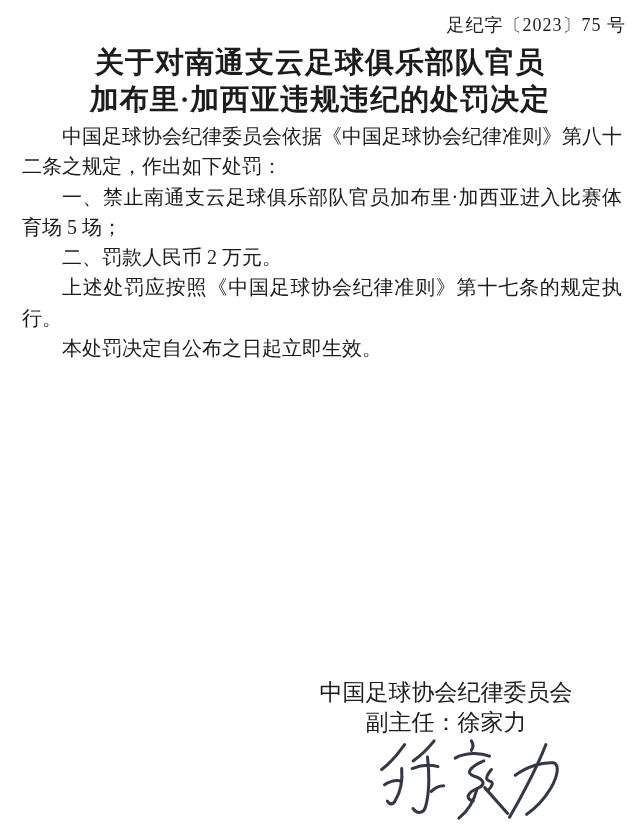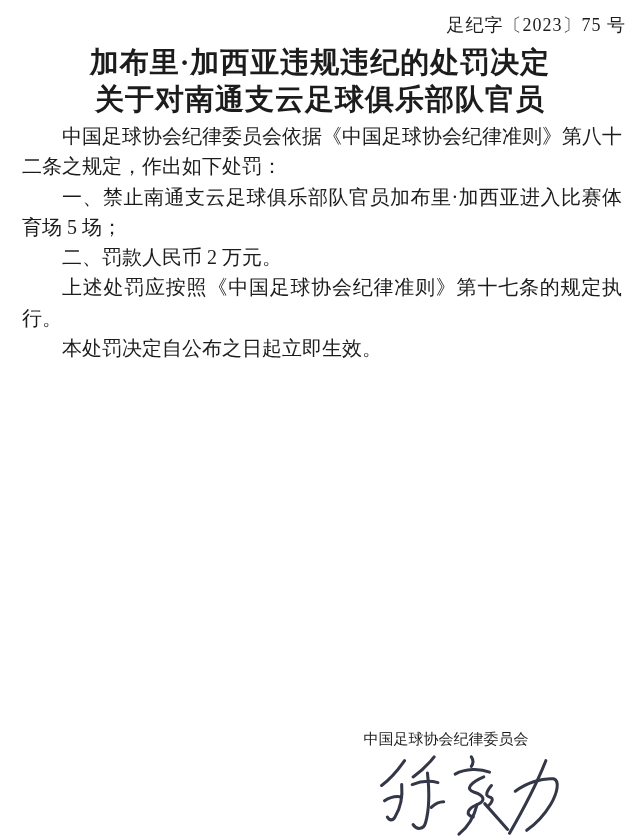--- a/index.html
+++ b/index.html
@@ -12,21 +12,21 @@
     width: 640px;
     height: 838px;
     margin: 0;
     background: #ffffff;
     color: #1c1c1c;
     font-family: "Liberation Serif", "DejaVu Serif", serif;
     display: flex;
     flex-direction: column;
     overflow: hidden;
     box-sizing: border-box;
-    padding-bottom: 0;
+    padding-bottom: 16px;
   }
   .doc-number {
     text-align: right;
     padding: 13px 14px 0 0;
     font-size: 18px;
     letter-spacing: 1px;
     line-height: 24px;
   }
   .title {
     margin: 7px 0 0 0;
@@ -54,55 +54,56 @@
   }
   .para {
     text-indent: 2em;
   }
   .sign-block {
     margin-top: auto;
     width: 300px;
     margin-left: auto;
     margin-right: 44px;
     text-align: center;
-    font-size: 15px;
+    font-size: 23px;
     line-height: 30px;
   }
   .sign-block .sig-svg {
     display: block;
     margin: 0 auto;
     transform: translateX(22px);
   }
   .sign-date {
     line-height: 25px;
     padding-bottom: 2px;
   }
 </style>
 </head>
 <body>
 
 <div class="page">
 
   <div class="doc-number">足纪字〔2023〕75 号</div>
 
   <h1 class="title">
+    <span class="title-line">关于对南通支云足球俱乐部队官员</span>
     <span class="title-line">加布里·加西亚违规违纪的处罚决定</span>
-    <span class="title-line">关于对南通支云足球俱乐部队官员</span>
   </h1>
 
   <div class="body-text">
     <p class="para">中国足球协会纪律委员会依据《中国足球协会纪律准则》第八十二条之规定，作出如下处罚：</p>
     <p class="para">一、禁止南通支云足球俱乐部队官员加布里·加西亚进入比赛体育场 5 场；</p>
     <p class="para">二、罚款人民币 2 万元。</p>
     <p class="para">上述处罚应按照《中国足球协会纪律准则》第十七条的规定执行。</p>
     <p class="para">本处罚决定自公布之日起立即生效。</p>
   </div>
 
   <div class="sign-block">
     <div>中国足球协会纪律委员会</div>
+    <div>副主任：徐家力</div>
 
     <svg class="sig-svg" width="195" height="84" viewBox="0 0 200 88" fill="none" stroke="#343747" stroke-width="3.2" stroke-linecap="round" stroke-linejoin="round">
 
       <path d="M33,7 C26,17 17,27 9,33" stroke="#343747"></path>
       <path d="M30,32 C31,43 29,56 23,66 C21,70 17,70 15,66" stroke="#343747"></path>
       <path d="M12,49 C18,45 25,44 30,45" stroke="#343747"></path>
       <path d="M64,3 C57,12 49,19 42,24" stroke="#343747"></path>
       <path d="M41,32 C51,28 61,28 68,30" stroke="#343747"></path>
       <path d="M57,20 C59,38 59,58 55,72 C53,79 46,80 42,74" stroke="#343747"></path>
       <path d="M61,56 C65,52 70,50 74,50" stroke="#343747"></path>

